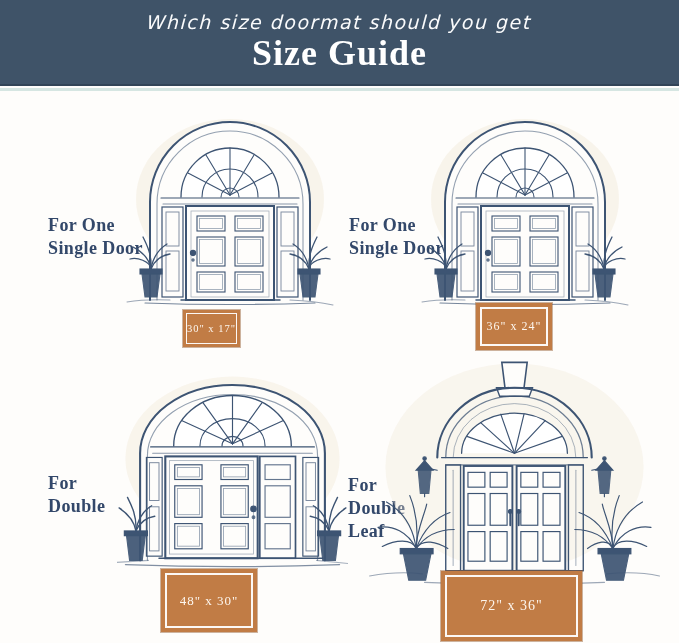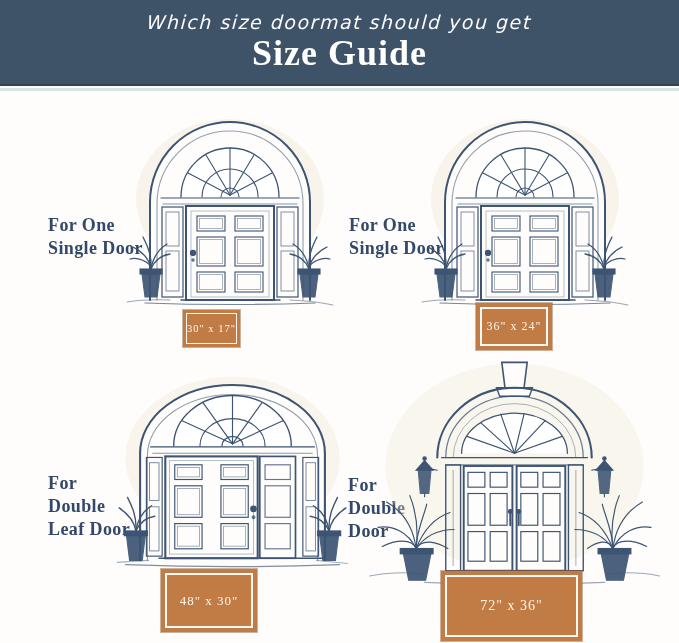--- a/index.html
+++ b/index.html
@@ -368,36 +368,35 @@
     <div class="mat" id="mat-tr">
       <span class="mat-size">36" x 24"</span>
     </div>
   </div>
 
   
   <div class="sec">
     <div class="q-label" id="label-bl">
       <span>For</span>
       <span>Double</span>
-      <span>Leaf Door</span>
     </div>
     <svg class="door-art" id="art-bl" viewBox="0 0 220 190">
       <use href="#sym-double-leaf-door"></use>
     </svg>
     <div class="mat" id="mat-bl">
       <span class="mat-size">48" x 30"</span>
     </div>
   </div>
 
   
   <div class="sec">
     <div class="q-label" id="label-br">
       <span>For</span>
       <span>Double</span>
-      <span>Door</span>
+      <span>Leaf</span>
     </div>
     <svg class="door-art" id="art-br" viewBox="0 0 290 225">
       <use href="#sym-double-door"></use>
     </svg>
     <div class="mat" id="mat-br">
       <span class="mat-size">72" x 36"</span>
     </div>
   </div>
 
 </div>

